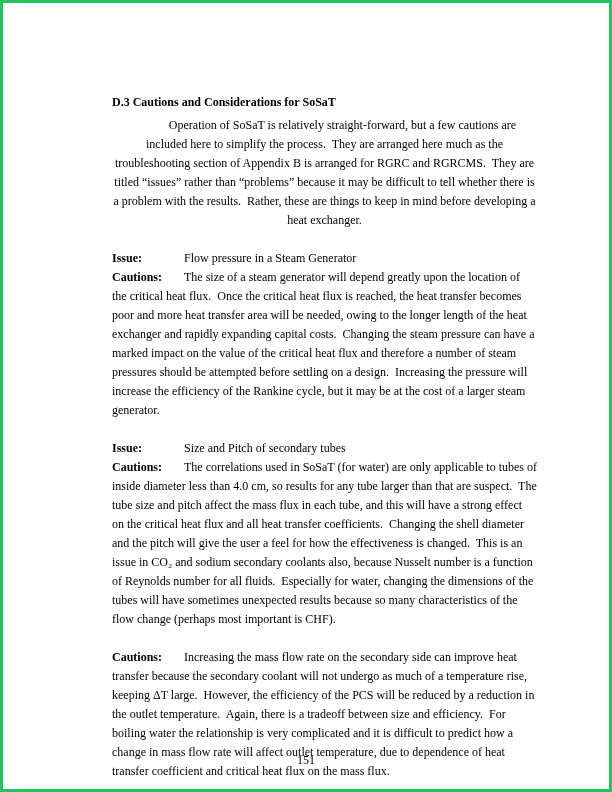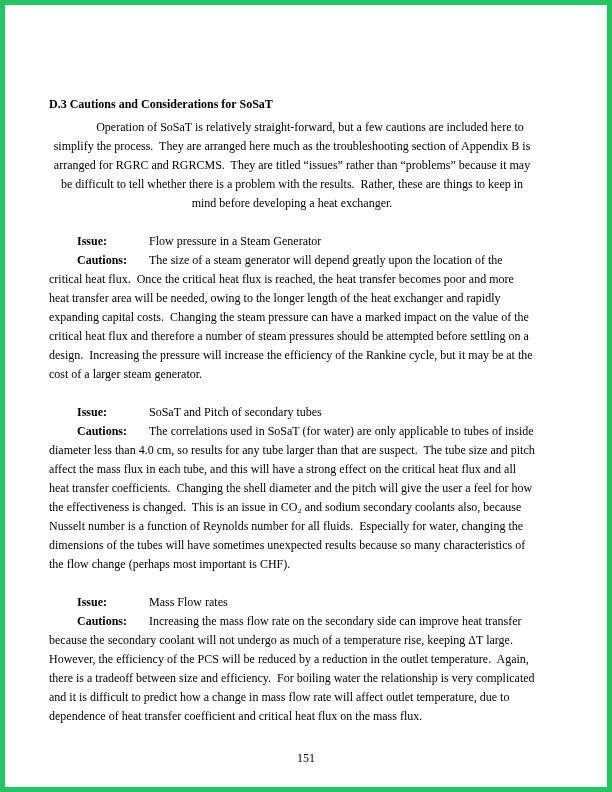--- a/index.html
+++ b/index.html
@@ -8,43 +8,42 @@
     width: 612px;
     height: 792px;
     font-family: "Liberation Serif", serif;
     color: #000000;
   }
   .page {
     position: relative;
     width: 612px;
     height: 792px;
     background: #ffffff;
-    border: 5px solid #22c55e;
-    padding: 90px 72px 0 44px;
+    border: 3px solid #22c55e;
+    padding: 90px 72px 0 109px;
     overflow: hidden;
   }
   .heading {
     font-size: 12px;
     line-height: 19px;
     font-weight: bold;
     margin-bottom: 4px;
   }
   .para {
     font-size: 12px;
     line-height: 19px;
     white-space: pre-wrap;
   }
   .intro { text-indent: 36px; text-align: center; }
   .issue-block { margin-top: 19px; }
   .label {
     display: inline-block;
     width: 72px;
     font-weight: bold;
     white-space: nowrap;
-    margin-left: 28px;
   }
   .page-number {
     position: absolute;
     bottom: 22px;
     left: 0;
     width: 100%;
     text-align: center;
     font-size: 12px;
     line-height: 14px;
   }
@@ -57,24 +56,23 @@
   <h1 class="heading">D.3 Cautions and Considerations for SoSaT</h1>
 
   <p class="para intro">Operation of SoSaT is relatively straight-forward, but a few cautions are included here to simplify the process.  They are arranged here much as the troubleshooting section of Appendix B is arranged for RGRC and RGRCMS.  They are titled “issues” rather than “problems” because it may be difficult to tell whether there is a problem with the results.  Rather, these are things to keep in mind before developing a heat exchanger.</p>
 
   <div class="issue-block">
       <p class="para"><span class="label">Issue:</span><span>Flow pressure in a Steam Generator</span></p>
       <p class="para"><span class="label">Cautions:</span><span>The size of a steam generator will depend greatly upon the location of the critical heat flux.  Once the critical heat flux is reached, the heat transfer becomes poor and more heat transfer area will be needed, owing to the longer length of the heat exchanger and rapidly expanding capital costs.  Changing the steam pressure can have a marked impact on the value of the critical heat flux and therefore a number of steam pressures should be attempted before settling on a design.  Increasing the pressure will increase the efficiency of the Rankine cycle, but it may be at the cost of a larger steam generator.</span></p>
     </div>
 
   <div class="issue-block">
-      <p class="para"><span class="label">Issue:</span><span>SoSaT and Pitch of secondary tubes</span></p>
+      <p class="para"><span class="label">Issue:</span><span>Size and Pitch of secondary tubes</span></p>
       <p class="para"><span class="label">Cautions:</span><span>The correlations used in SoSaT (for water) are only applicable to tubes of inside diameter less than 4.0 cm, so results for any tube larger than that are suspect.  The tube size and pitch affect the mass flux in each tube, and this will have a strong effect on the critical heat flux and all heat transfer coefficients.  Changing the shell diameter and the pitch will give the user a feel for how the effectiveness is changed.  This is an issue in CO₂ and sodium secondary coolants also, because Nusselt number is a function of Reynolds number for all fluids.  Especially for water, changing the dimensions of the tubes will have sometimes unexpected results because so many characteristics of the flow change (perhaps most important is CHF).</span></p>
     </div>
 
   <div class="issue-block">
-      <p class="para"><span class="label">Issue:</span><span>Mass Flow rates</span></p>
       <p class="para"><span class="label">Cautions:</span><span>Increasing the mass flow rate on the secondary side can improve heat transfer because the secondary coolant will not undergo as much of a temperature rise, keeping ΔT large.  However, the efficiency of the PCS will be reduced by a reduction in the outlet temperature.  Again, there is a tradeoff between size and efficiency.  For boiling water the relationship is very complicated and it is difficult to predict how a change in mass flow rate will affect outlet temperature, due to dependence of heat transfer coefficient and critical heat flux on the mass flux.</span></p>
     </div>
 
   <div class="page-number">151</div>
 
 </div>
 
 </body></html>

